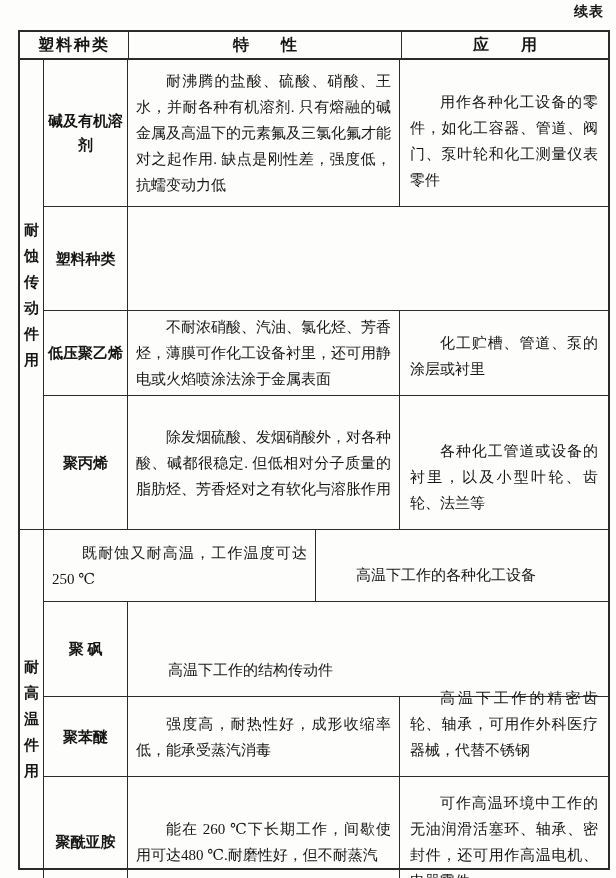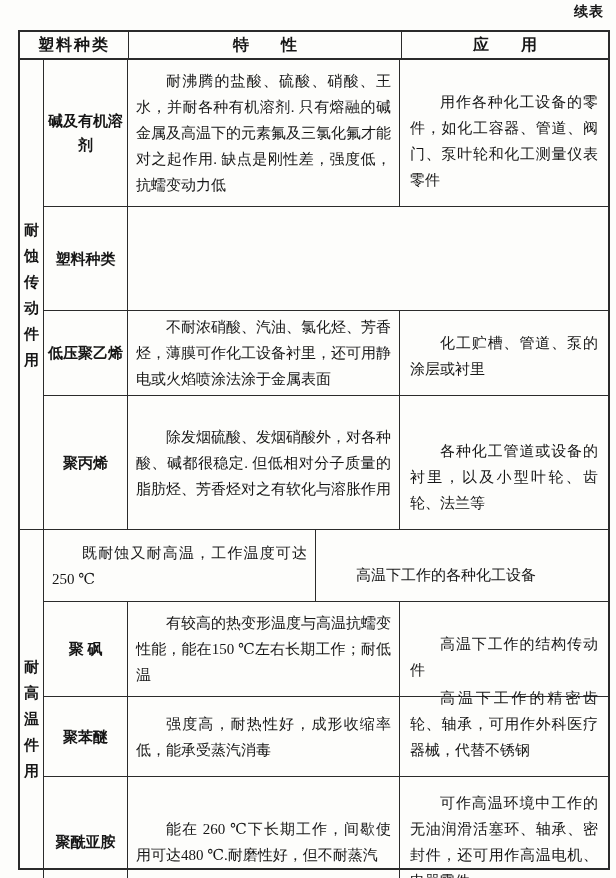--- a/index.html
+++ b/index.html
@@ -141,23 +141,20 @@
         <div class="char-cell">
           <p class="para">既耐蚀又耐高温，工作温度可达250 ℃</p>
         </div>
         <div class="app-cell">
           <p class="para">高温下工作的各种化工设备</p>
         </div>
       </div>
 
       <div class="row r6">
         <div class="name-cell">聚  砜</div>
-        <div class="char-cell">
-          <p class="para">有较高的热变形温度与高温抗蠕变性能，能在150 ℃左右长期工作；耐低温</p>
-        </div>
         <div class="app-cell">
           <p class="para">高温下工作的结构传动件</p>
         </div>
       </div>
 
       <div class="row r7">
         <div class="name-cell">聚苯醚</div>
         <div class="char-cell">
           <p class="para">强度高，耐热性好，成形收缩率低，能承受蒸汽消毒</p>
         </div>

